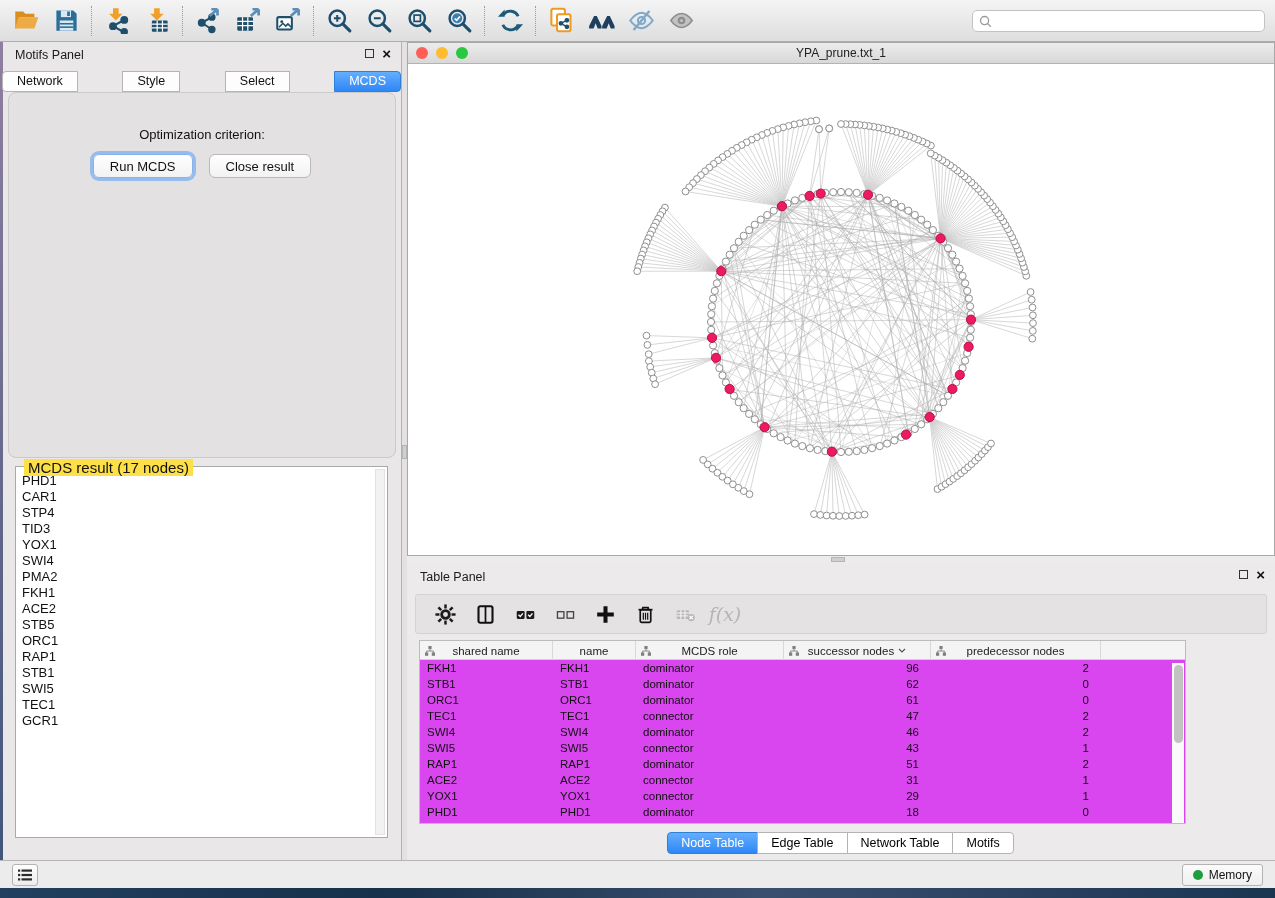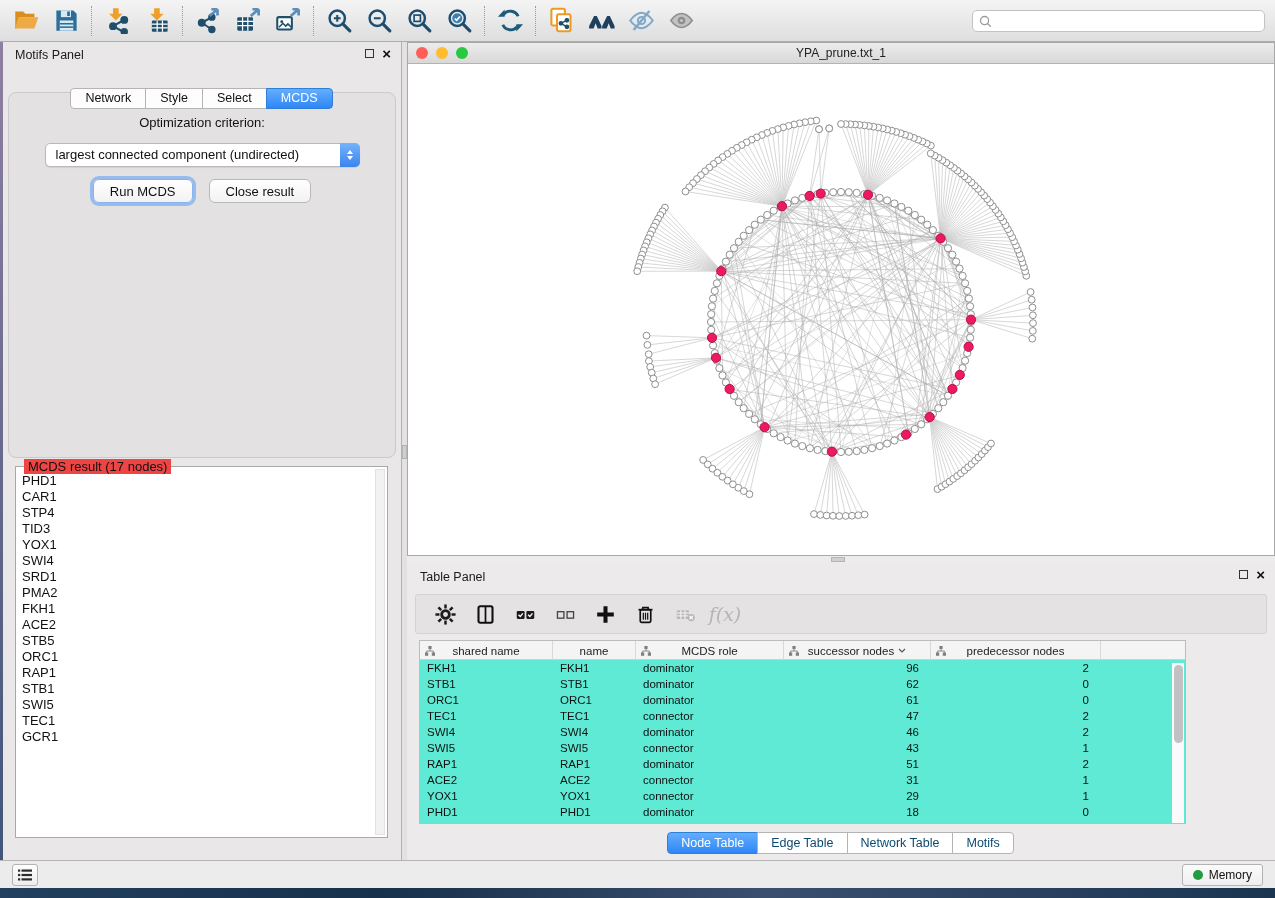--- a/index.html
+++ b/index.html
@@ -25,44 +25,44 @@
   .control-panel { position:absolute; left:3px; top:0; width:398px; height:818px; background:#e9e7e7; }
   .vsplit { position:absolute; left:401px; top:0; width:6px; height:818px; background:#e3e1e1; border-left:1px solid #b2b2b2; }
   .vsplit .grip { position:absolute; left:0px; top:403px; width:5px; height:14px; background:#cfcfcf; border:1px solid #b5b5b5; }
   .right-area { position:absolute; left:407px; top:0; width:868px; height:818px; }
 
   
   .cp-head { position:relative; height:26px; padding:6px 10px 0 12px; font-size:12.5px; color:#1b1b1b; }
   .panel-ctrls { position:absolute; right:10px; top:7px; display:flex; gap:8px; align-items:center; }
   .float-ico { width:9px; height:9px; border:1.5px solid #333; display:inline-block; }
   .close-ico { font-size:15px; font-weight:bold; color:#111; line-height:9px; }
-  .cp-tabs { position:relative; height:22px; margin-top:20px; display:flex; justify-content:center; z-index:2; }
+  .cp-tabs { position:relative; height:22px; margin-top:3px; display:flex; justify-content:space-between; z-index:2; }
   .cp-tab { height:21px; padding:0 14px; font-size:12.5px; line-height:19px; background:#fdfdfd;
     border:1px solid #b4b4b4; margin-left:-1px; color:#111; }
   .cp-tab:first-child { border-radius:4px 0 0 4px; }
   .cp-tab:last-child  { border-radius:0 4px 4px 0; }
   .cp-tab.active { background:linear-gradient(#63aefe,#2f86f6); color:#fff; border-color:#2f7fd6; }
   .cp-inner { position:absolute; left:5px; top:50px; width:388px; height:366px; background:#e3e1e1;
     border:1px solid #cbc9c9; border-radius:8px; }
-  .opt-label { text-align:center; margin-top:22px; font-size:13px; color:#111; }
+  .opt-label { text-align:center; margin-top:34px; font-size:13px; color:#111; }
   .dropdown { position:relative; margin:13px auto 0; width:315px; height:24px; background:#fff;
     border:1px solid #b9b9b9; border-radius:5px; font-size:13px; line-height:22px; padding:0 26px 0 10px; color:#111;
     box-shadow:0 1px 1px rgba(0,0,0,.08); }
   .dd-stepper { position:absolute; right:-1px; top:-1px; width:20px; height:24px; border-radius:0 5px 5px 0;
     background:linear-gradient(#74b3fc,#3a84ee); display:flex; flex-direction:column; align-items:center; justify-content:center; gap:2px; }
   .dd-stepper i { width:0; height:0; border-left:3.5px solid transparent; border-right:3.5px solid transparent; display:block; }
   .dd-up { border-bottom:4.5px solid #fff; }
   .dd-down { border-top:4.5px solid #fff; }
   .btn-row { display:flex; justify-content:center; gap:16px; margin-top:12px; }
   .mac-btn { height:24px; padding:0 16px; background:linear-gradient(#ffffff,#f2f2f2); border:1px solid #b9b9b9;
     border-radius:6px; font-size:13px; color:#111; font-family:"Liberation Sans",sans-serif; }
   .mac-btn.focus { box-shadow:0 0 0 3px rgba(90,156,245,.55); border-color:#85b4ef; }
   .result-box { position:absolute; left:12px; top:424px; width:373px; height:372px; border:1px solid #a9a9a9;
     background:#fff; }
-  .result-legend { position:absolute; left:8px; top:-8px; background:#ef4444; padding:0 4px; font-size:13px; color:#111; }
+  .result-legend { position:absolute; left:8px; top:-8px; background:#fde047; padding:0 4px; font-size:15px; color:#111; }
   .result-list { position:absolute; inset:6px 14px 4px 6px; overflow:hidden; font-size:13px; color:#111; }
   .result-list .list-item { line-height:16px; }
   .result-scroll { position:absolute; right:2px; top:2px; width:10px; height:366px; background:#f2f2f2; border:1px solid #e2e2e2; }
 
   
   .net-window { position:absolute; left:0; top:0; width:868px; height:514px; background:#fff; border:1px solid #a8a8a8; }
   .net-title { position:relative; height:21px; background:linear-gradient(#ececec,#d8d8d8); border-bottom:1px solid #b3b3b3;
     text-align:center; font-size:12px; line-height:20px; color:#222; }
   .lights { position:absolute; left:8px; top:4px; display:flex; gap:8px; }
   .light { width:12px; height:12px; border-radius:50%; }
@@ -71,35 +71,35 @@
   .hsplit .grip2 { position:absolute; left:424px; top:1px; width:14px; height:5px; background:#cfcfcf; border:1px solid #b5b5b5; }
 
   
   .table-panel { position:absolute; left:0; top:521px; width:868px; height:297px; background:#eceaea; }
   .tp-head { position:relative; height:26px; padding:7px 10px 0 13px; font-size:12.5px; color:#1b1b1b; }
   .tp-toolbar { position:absolute; left:8px; top:31px; width:852px; height:40px; background:#e4e2e2;
     border:1px solid #d4d2d2; border-radius:3px; display:flex; align-items:center; padding-left:12px; gap:6px; }
   .tp-ico { width:34px; height:30px; display:flex; align-items:center; justify-content:center; }
   .tp-ico svg { width:21px; height:21px; }
   .fx-label { font-family:"DejaVu Serif","Liberation Serif",serif; font-style:italic; font-size:19px; color:#b4b4b4; }
-  .tbl { position:absolute; left:12px; top:77px; width:767px; height:184px; background:#5eead4; border:1px solid #bcbcbc; }
+  .tbl { position:absolute; left:12px; top:77px; width:767px; height:184px; background:#d946ef; border:1px solid #bcbcbc; }
   .tbl-head { display:flex; height:19px; background:#f4f4f4; border-bottom:1px solid #cfcfcf; }
   .th { position:relative; height:19px; border-right:1px solid #d8d8d8; font-size:11.5px; color:#222;
     display:flex; align-items:center; justify-content:center; gap:4px; }
   .th .tree-ico { position:absolute; left:5px; top:4.5px; }
   .th.noicon { justify-content:center; }
   .tbl-body { position:relative; }
   .tr { display:flex; height:16px; }
   .td { font-size:11.5px; color:#111; line-height:16px; white-space:nowrap; overflow:hidden; }
   .td.num { text-align:right; padding-right:12px; }
   .td.txt { padding-left:7px; }
   .tbl-scroll { position:absolute; right:1px; top:22px; width:12px; height:160px; background:#fafafa; }
   .tbl-thumb { position:absolute; right:1px; top:2px; width:9px; height:78px; background:#c2c2c2; border-radius:5px; }
   .tp-tabs { position:absolute; left:0; top:269px; width:868px; display:flex; justify-content:center; }
-  .tp-tab { height:22px; padding:0 13px; font-size:12.5px; line-height:20px; background:#fff; color:#0c4a6e;
+  .tp-tab { height:22px; padding:0 13px; font-size:12.5px; line-height:20px; background:#fff; color:#000000;
     border:1px solid #b4b4b4; margin-left:-1px; }
   .tp-tab:first-child { border-radius:4px 0 0 4px; }
   .tp-tab:last-child { border-radius:0 4px 4px 0; }
   .tp-tab.active { background:linear-gradient(#63aefe,#2f86f6); color:#fff; border-color:#2f7fd6; }
 
   
   .status-bar { position:absolute; left:0; top:860px; width:1275px; height:28px; background:#ececec; border-top:1px solid #b5b5b5; }
   .sb-left-btn { position:absolute; left:12px; top:3px; width:26px; height:22px; background:linear-gradient(#fdfdfd,#ededed);
     border:1px solid #b3b3b3; border-radius:3px; display:flex; align-items:center; justify-content:center; }
   .memory-btn { position:absolute; right:12px; top:3px; height:22px; padding:0 10px; background:linear-gradient(#fbfbfb,#efefef);
@@ -271,42 +271,34 @@
         </span>
       </div>
       <div class="cp-tabs">
         <div class="cp-tab">Network</div>
         <div class="cp-tab">Style</div>
         <div class="cp-tab">Select</div>
         <div class="cp-tab active">MCDS</div>
       </div>
       <div class="cp-inner">
         <div class="opt-label">Optimization criterion:</div>
-        <div class="dropdown">
-          <span>largest connected component (undirected)</span>
-          <span class="dd-stepper">
-                <i class="dd-up"></i>
-                <i class="dd-down"></i>
-              </span>
-        </div>
         <div class="btn-row">
           <button class="mac-btn focus">Run MCDS</button>
           <button class="mac-btn">Close result</button>
         </div>
       </div>
       <div class="result-box">
         <div class="result-legend">MCDS result (17 nodes)</div>
         <div class="result-list" id="mcds-list">
               <div class="list-item">PHD1</div>
               <div class="list-item">CAR1</div>
               <div class="list-item">STP4</div>
               <div class="list-item">TID3</div>
               <div class="list-item">YOX1</div>
               <div class="list-item">SWI4</div>
-              <div class="list-item">SRD1</div>
               <div class="list-item">PMA2</div>
               <div class="list-item">FKH1</div>
               <div class="list-item">ACE2</div>
               <div class="list-item">STB5</div>
               <div class="list-item">ORC1</div>
               <div class="list-item">RAP1</div>
               <div class="list-item">STB1</div>
               <div class="list-item">SWI5</div>
               <div class="list-item">TEC1</div>
               <div class="list-item">GCR1</div>

